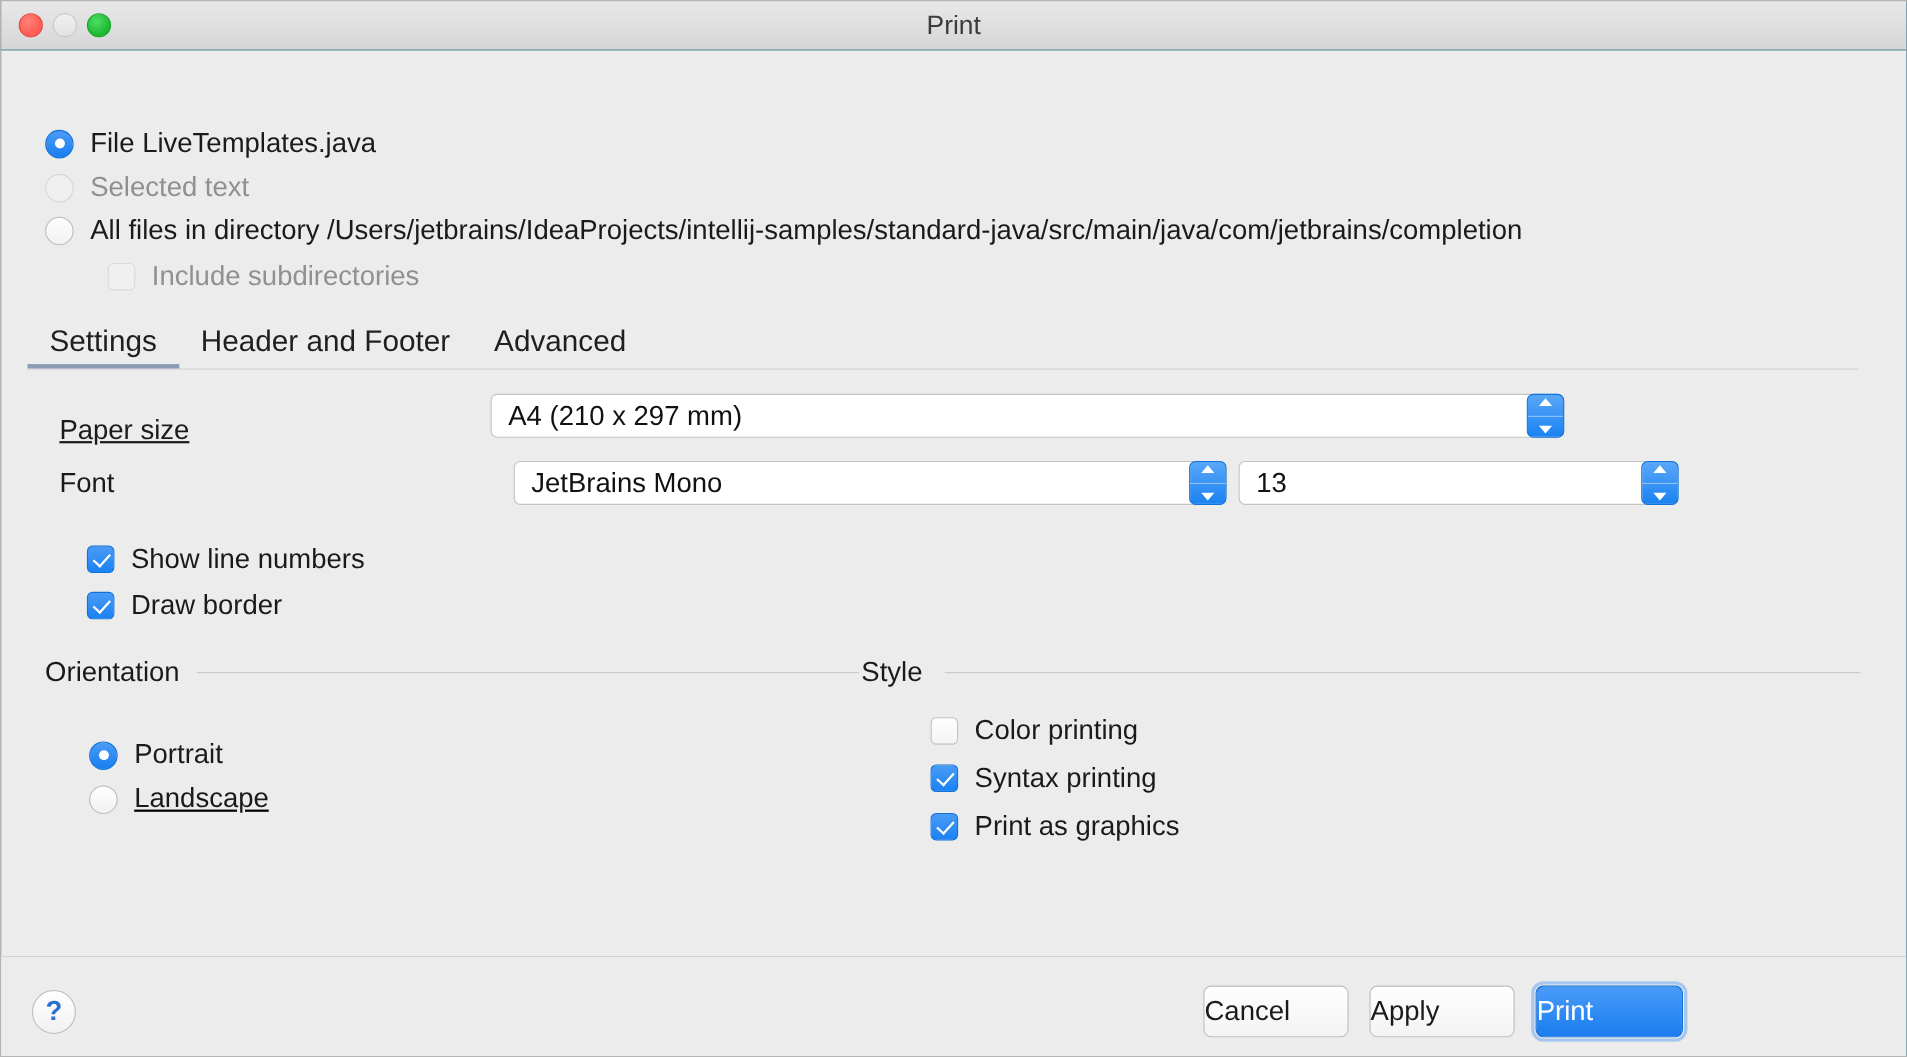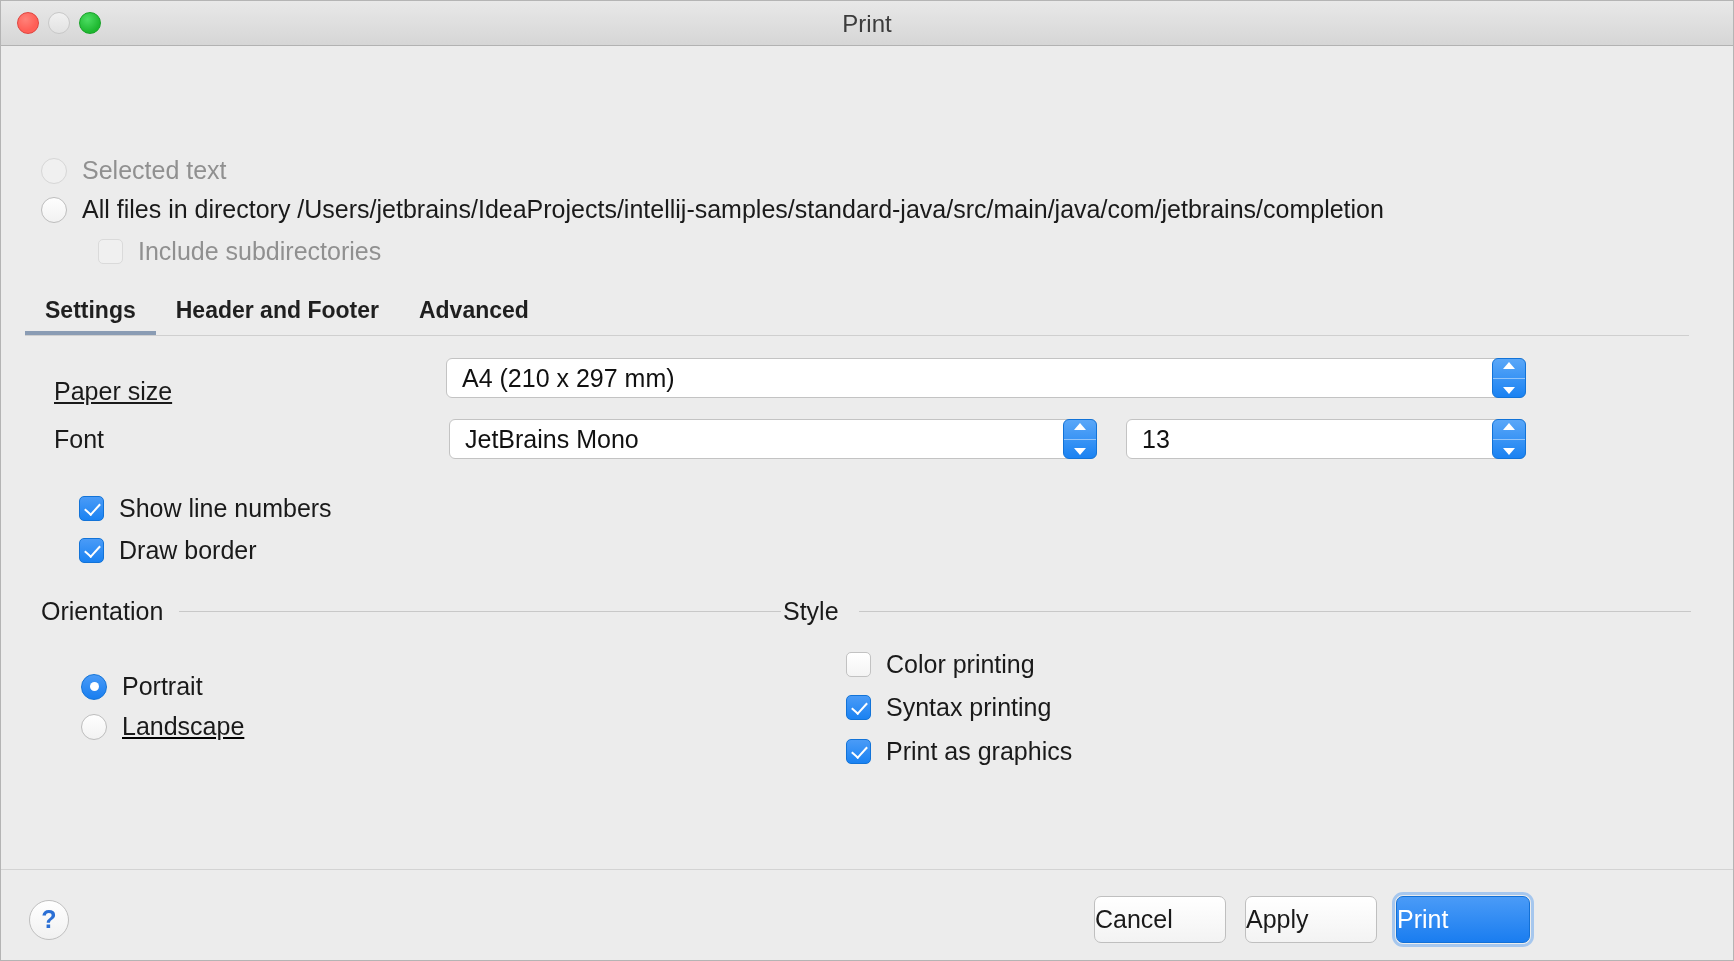--- a/index.html
+++ b/index.html
@@ -149,26 +149,25 @@
     top: 245px;
     width: 1664px;
     height: 45px;
     border-bottom: 1px solid #cfcfcf;
     display: flex;
     align-items: flex-start;
   }
   .tab {
     height: 44px;
     line-height: 38px;
-    font-size: 23px;
+    font-size: 27px;
     color: #1f1f1f;
     padding: 0 20px;
     position: relative;
     white-space: nowrap;
-    font-weight: bold;
   }
   .tab.active::after {
     content: "";
     position: absolute;
     left: 0; right: 0; bottom: 0;
     height: 4px;
     background: #8a9cb4;
   }
 
   
@@ -297,20 +296,24 @@
     <div class="traffic">
       <span class="light close"></span>
       <span class="light min"></span>
       <span class="light zoom"></span>
     </div>
     <div class="title-text">Print</div>
   </div>
 
   <div class="content">
 
+    <div class="radio-row" style="left:40px; top:70px;">
+      <span class="radio on"></span>
+      <span class="radio-label">File LiveTemplates.java</span>
+    </div>
 
     <div class="radio-row" style="left:40px; top:110px;">
       <span class="radio disabled"></span>
       <span class="radio-label dim">Selected text</span>
     </div>
 
     <div class="radio-row" style="left:40px; top:149px;">
       <span class="radio"></span>
       <span class="radio-label">All files in directory /Users/jetbrains/IdeaProjects/intellij-samples/standard-java/src/main/java/com/jetbrains/completion</span>
     </div>
@@ -320,31 +323,31 @@
       <span class="check-label dim">Include subdirectories</span>
     </div>
 
     <div class="tabs">
       <div class="tab active">Settings</div>
       <div class="tab">Header and Footer</div>
       <div class="tab">Advanced</div>
     </div>
 
     <div class="field-label" style="left:53px; top:331px;text-decoration:underline;">Paper size</div>
-    <div class="combo" style="left:445px; top:312px; width:1080px; height:40px;">
+    <div class="combo" style="left:445px; top:312px; width:976px; height:40px;">
       <span class="val">A4    (210 x 297 mm)</span>
       <span class="stepper">
         <span class="half up"></span>
         <span class="sep"></span>
         <span class="half down"></span>
       </span>
     </div>
 
     <div class="field-label" style="left:53px; top:379px;">Font</div>
-    <div class="combo" style="left:448px; top:373px; width:648px; height:40px;">
+    <div class="combo" style="left:466px; top:373px; width:648px; height:40px;">
       <span class="val">JetBrains Mono</span>
       <span class="stepper">
         <span class="half up"></span>
         <span class="sep"></span>
         <span class="half down"></span>
       </span>
     </div>
 
     <div class="combo" style="left:1125px; top:373px; width:400px; height:40px;">
       <span class="val">13</span>

